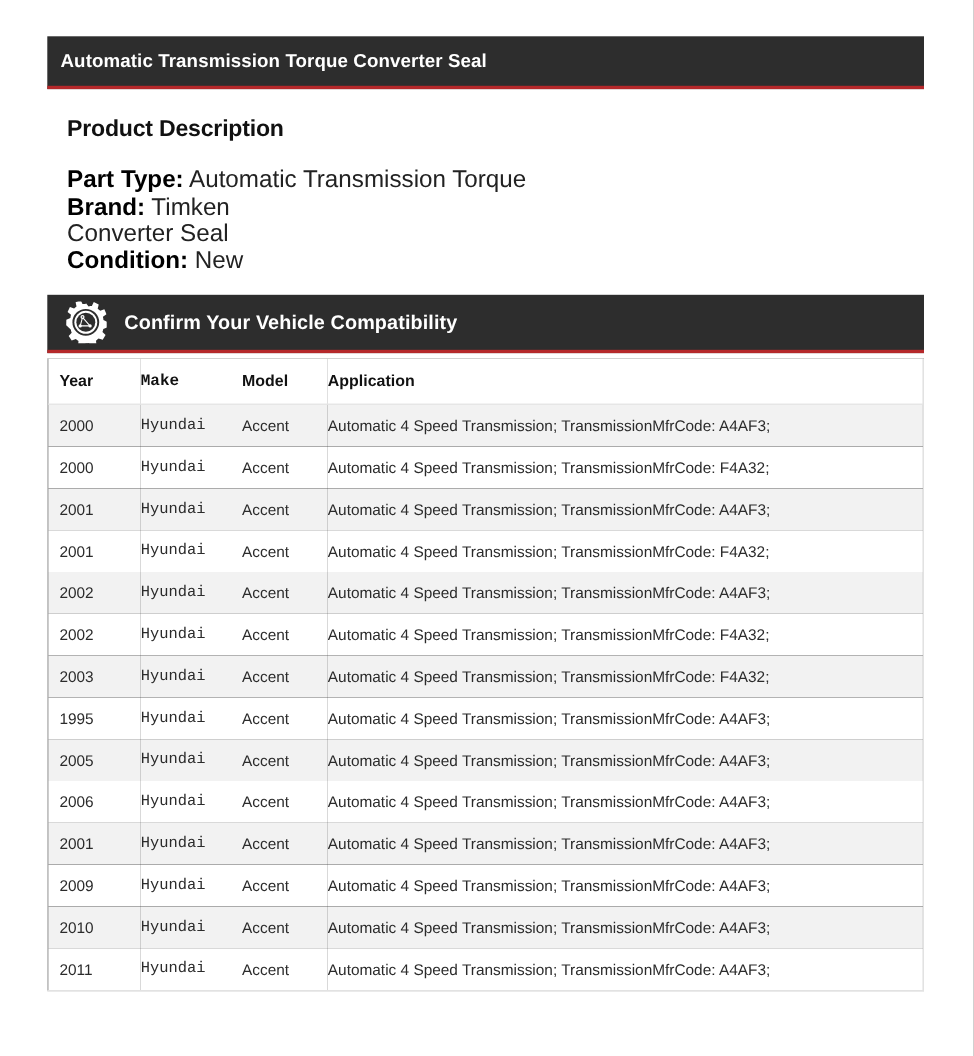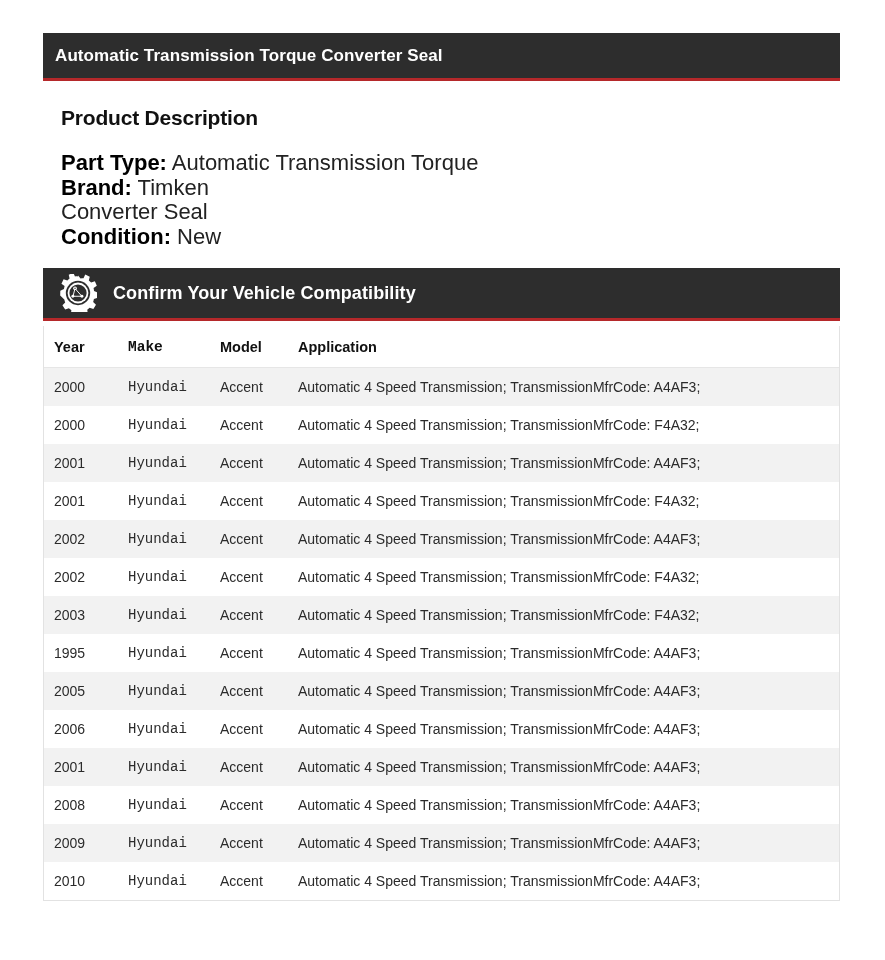--- a/index.html
+++ b/index.html
@@ -249,33 +249,33 @@
             <td class="c-model">Accent</td>
             <td class="c-app">Automatic 4 Speed Transmission; TransmissionMfrCode: A4AF3;</td>
           </tr>
           <tr>
             <td class="c-year">2001</td>
             <td class="c-make">Hyundai</td>
             <td class="c-model">Accent</td>
             <td class="c-app">Automatic 4 Speed Transmission; TransmissionMfrCode: A4AF3;</td>
           </tr>
           <tr>
-            <td class="c-year">2008</td>
-            <td class="c-make">Hyundai</td>
-            <td class="c-model">Accent</td>
-            <td class="c-app">Automatic 4 Speed Transmission; TransmissionMfrCode: A4AF3;</td>
-          </tr>
-          <tr>
             <td class="c-year">2009</td>
             <td class="c-make">Hyundai</td>
             <td class="c-model">Accent</td>
             <td class="c-app">Automatic 4 Speed Transmission; TransmissionMfrCode: A4AF3;</td>
           </tr>
           <tr>
             <td class="c-year">2010</td>
+            <td class="c-make">Hyundai</td>
+            <td class="c-model">Accent</td>
+            <td class="c-app">Automatic 4 Speed Transmission; TransmissionMfrCode: A4AF3;</td>
+          </tr>
+          <tr>
+            <td class="c-year">2011</td>
             <td class="c-make">Hyundai</td>
             <td class="c-model">Accent</td>
             <td class="c-app">Automatic 4 Speed Transmission; TransmissionMfrCode: A4AF3;</td>
           </tr>
         </tbody>
     </table>
   </div>
 
 </div>
 

